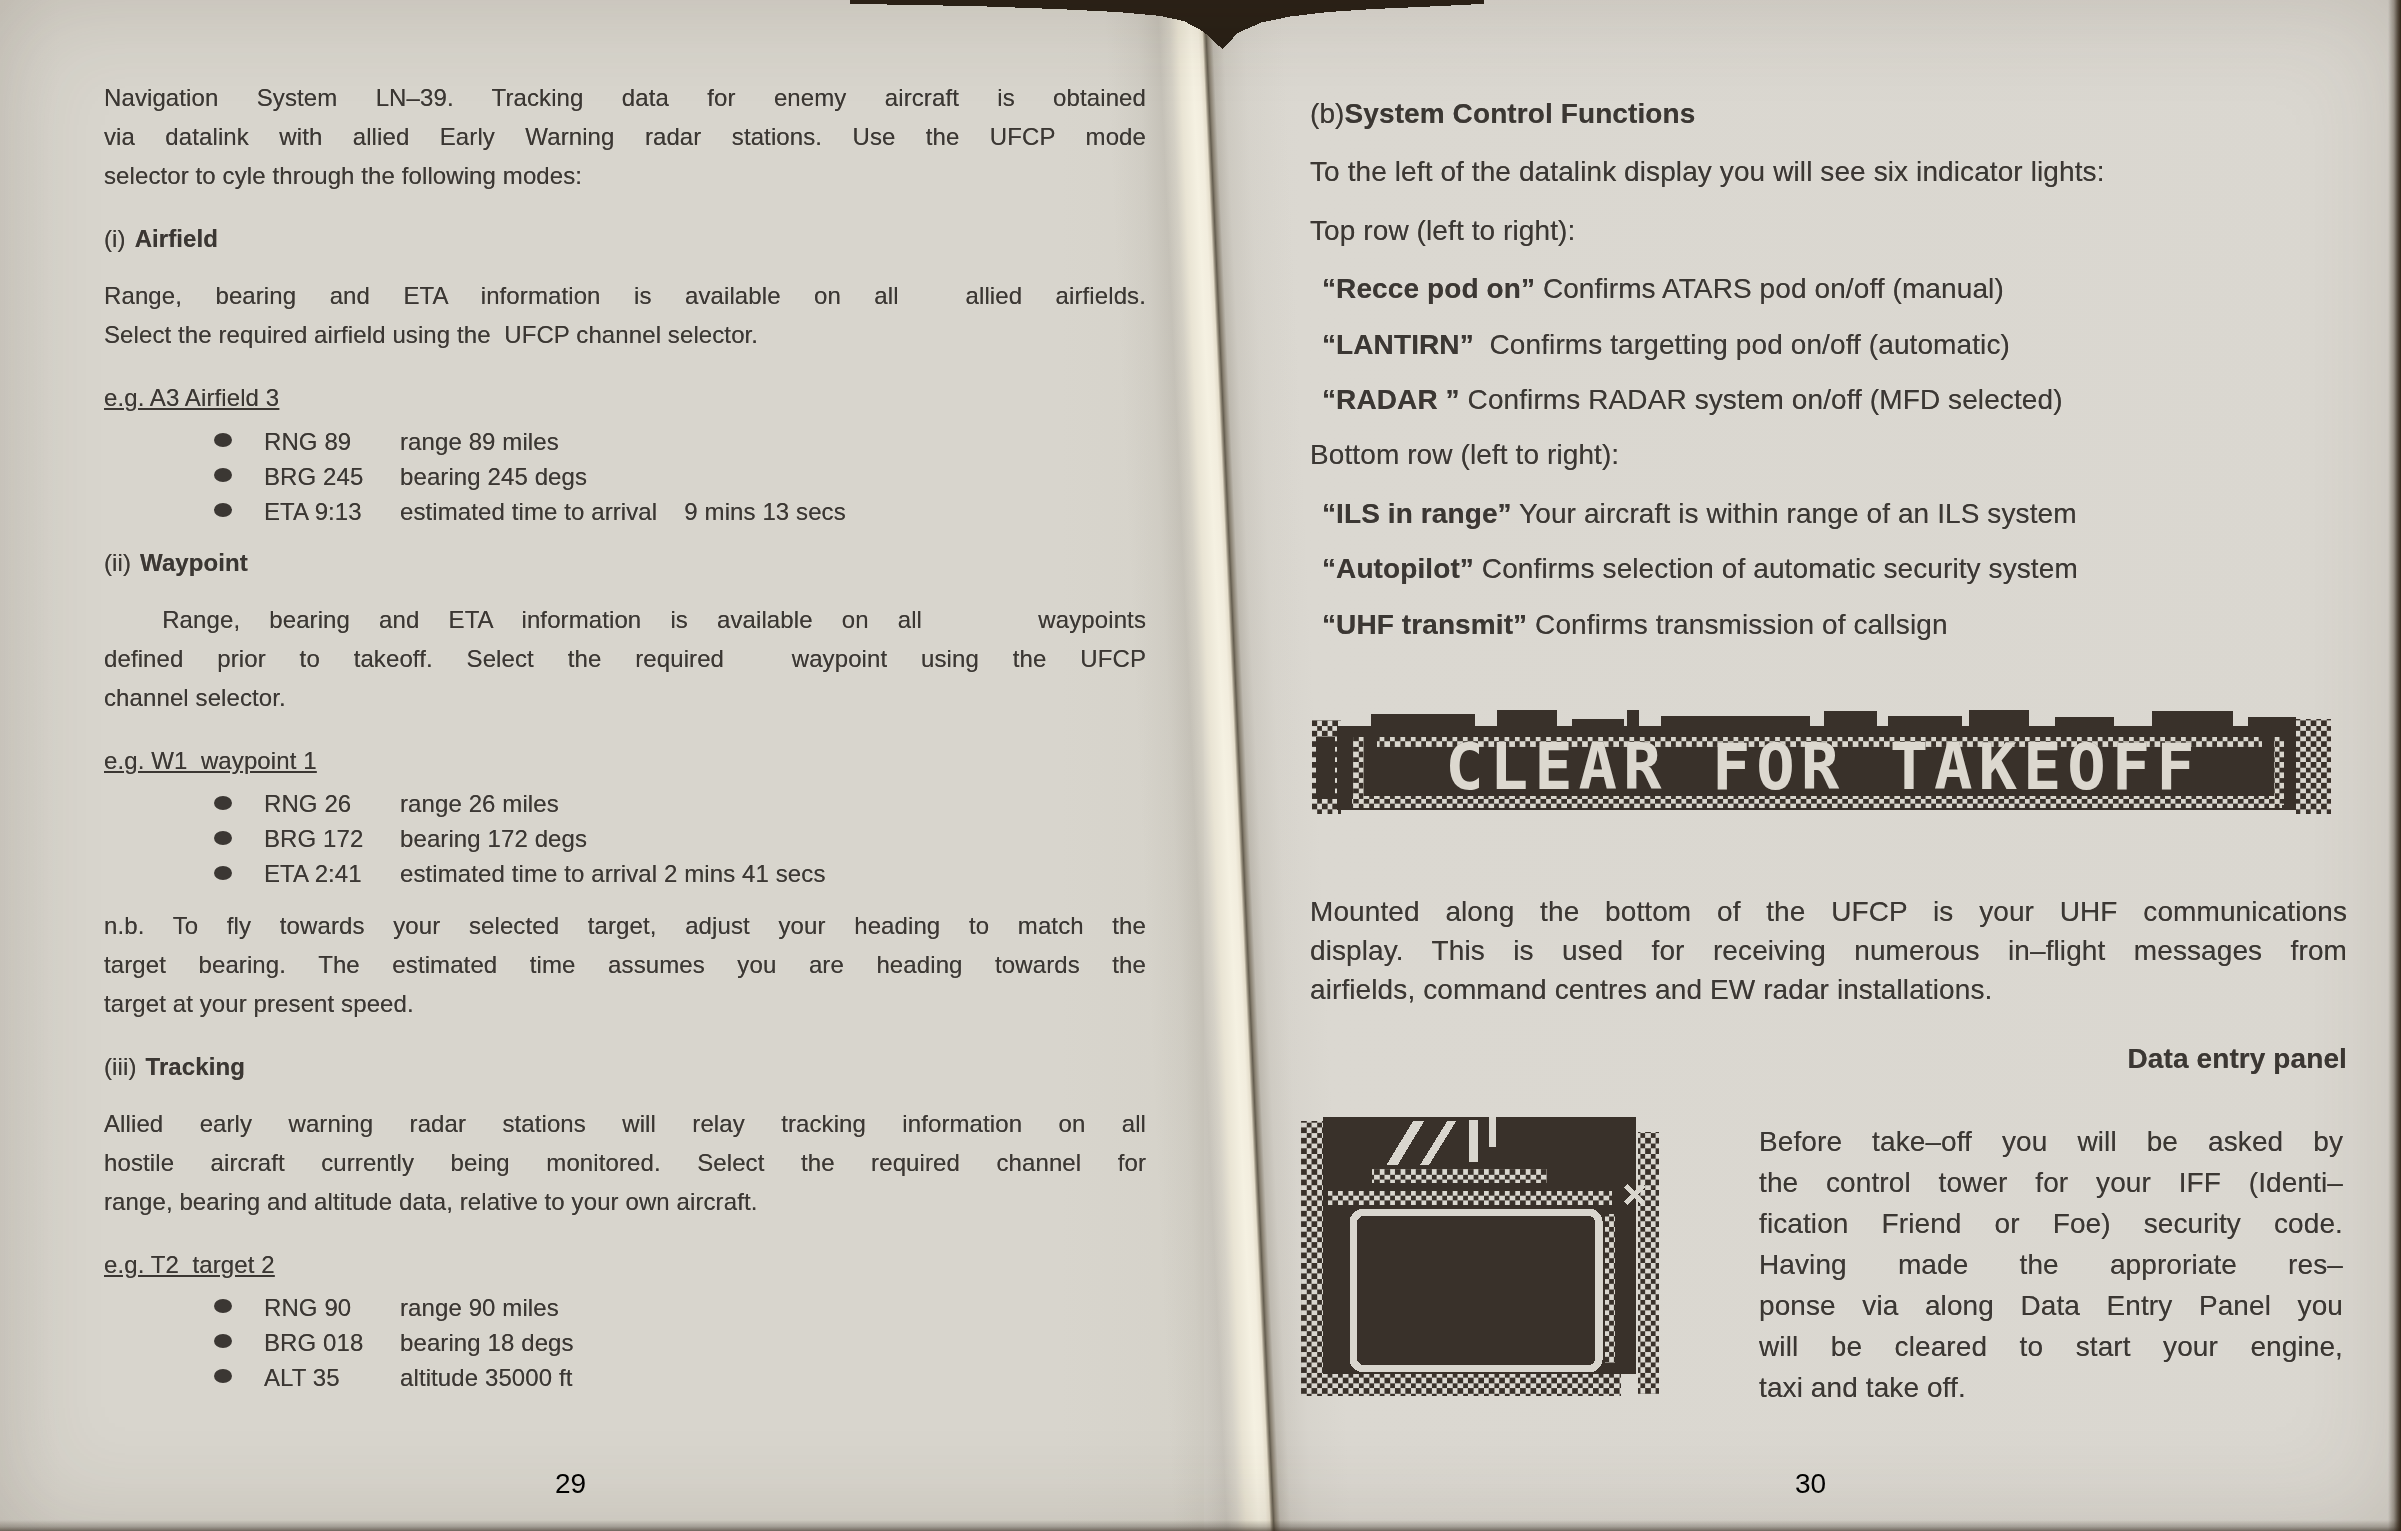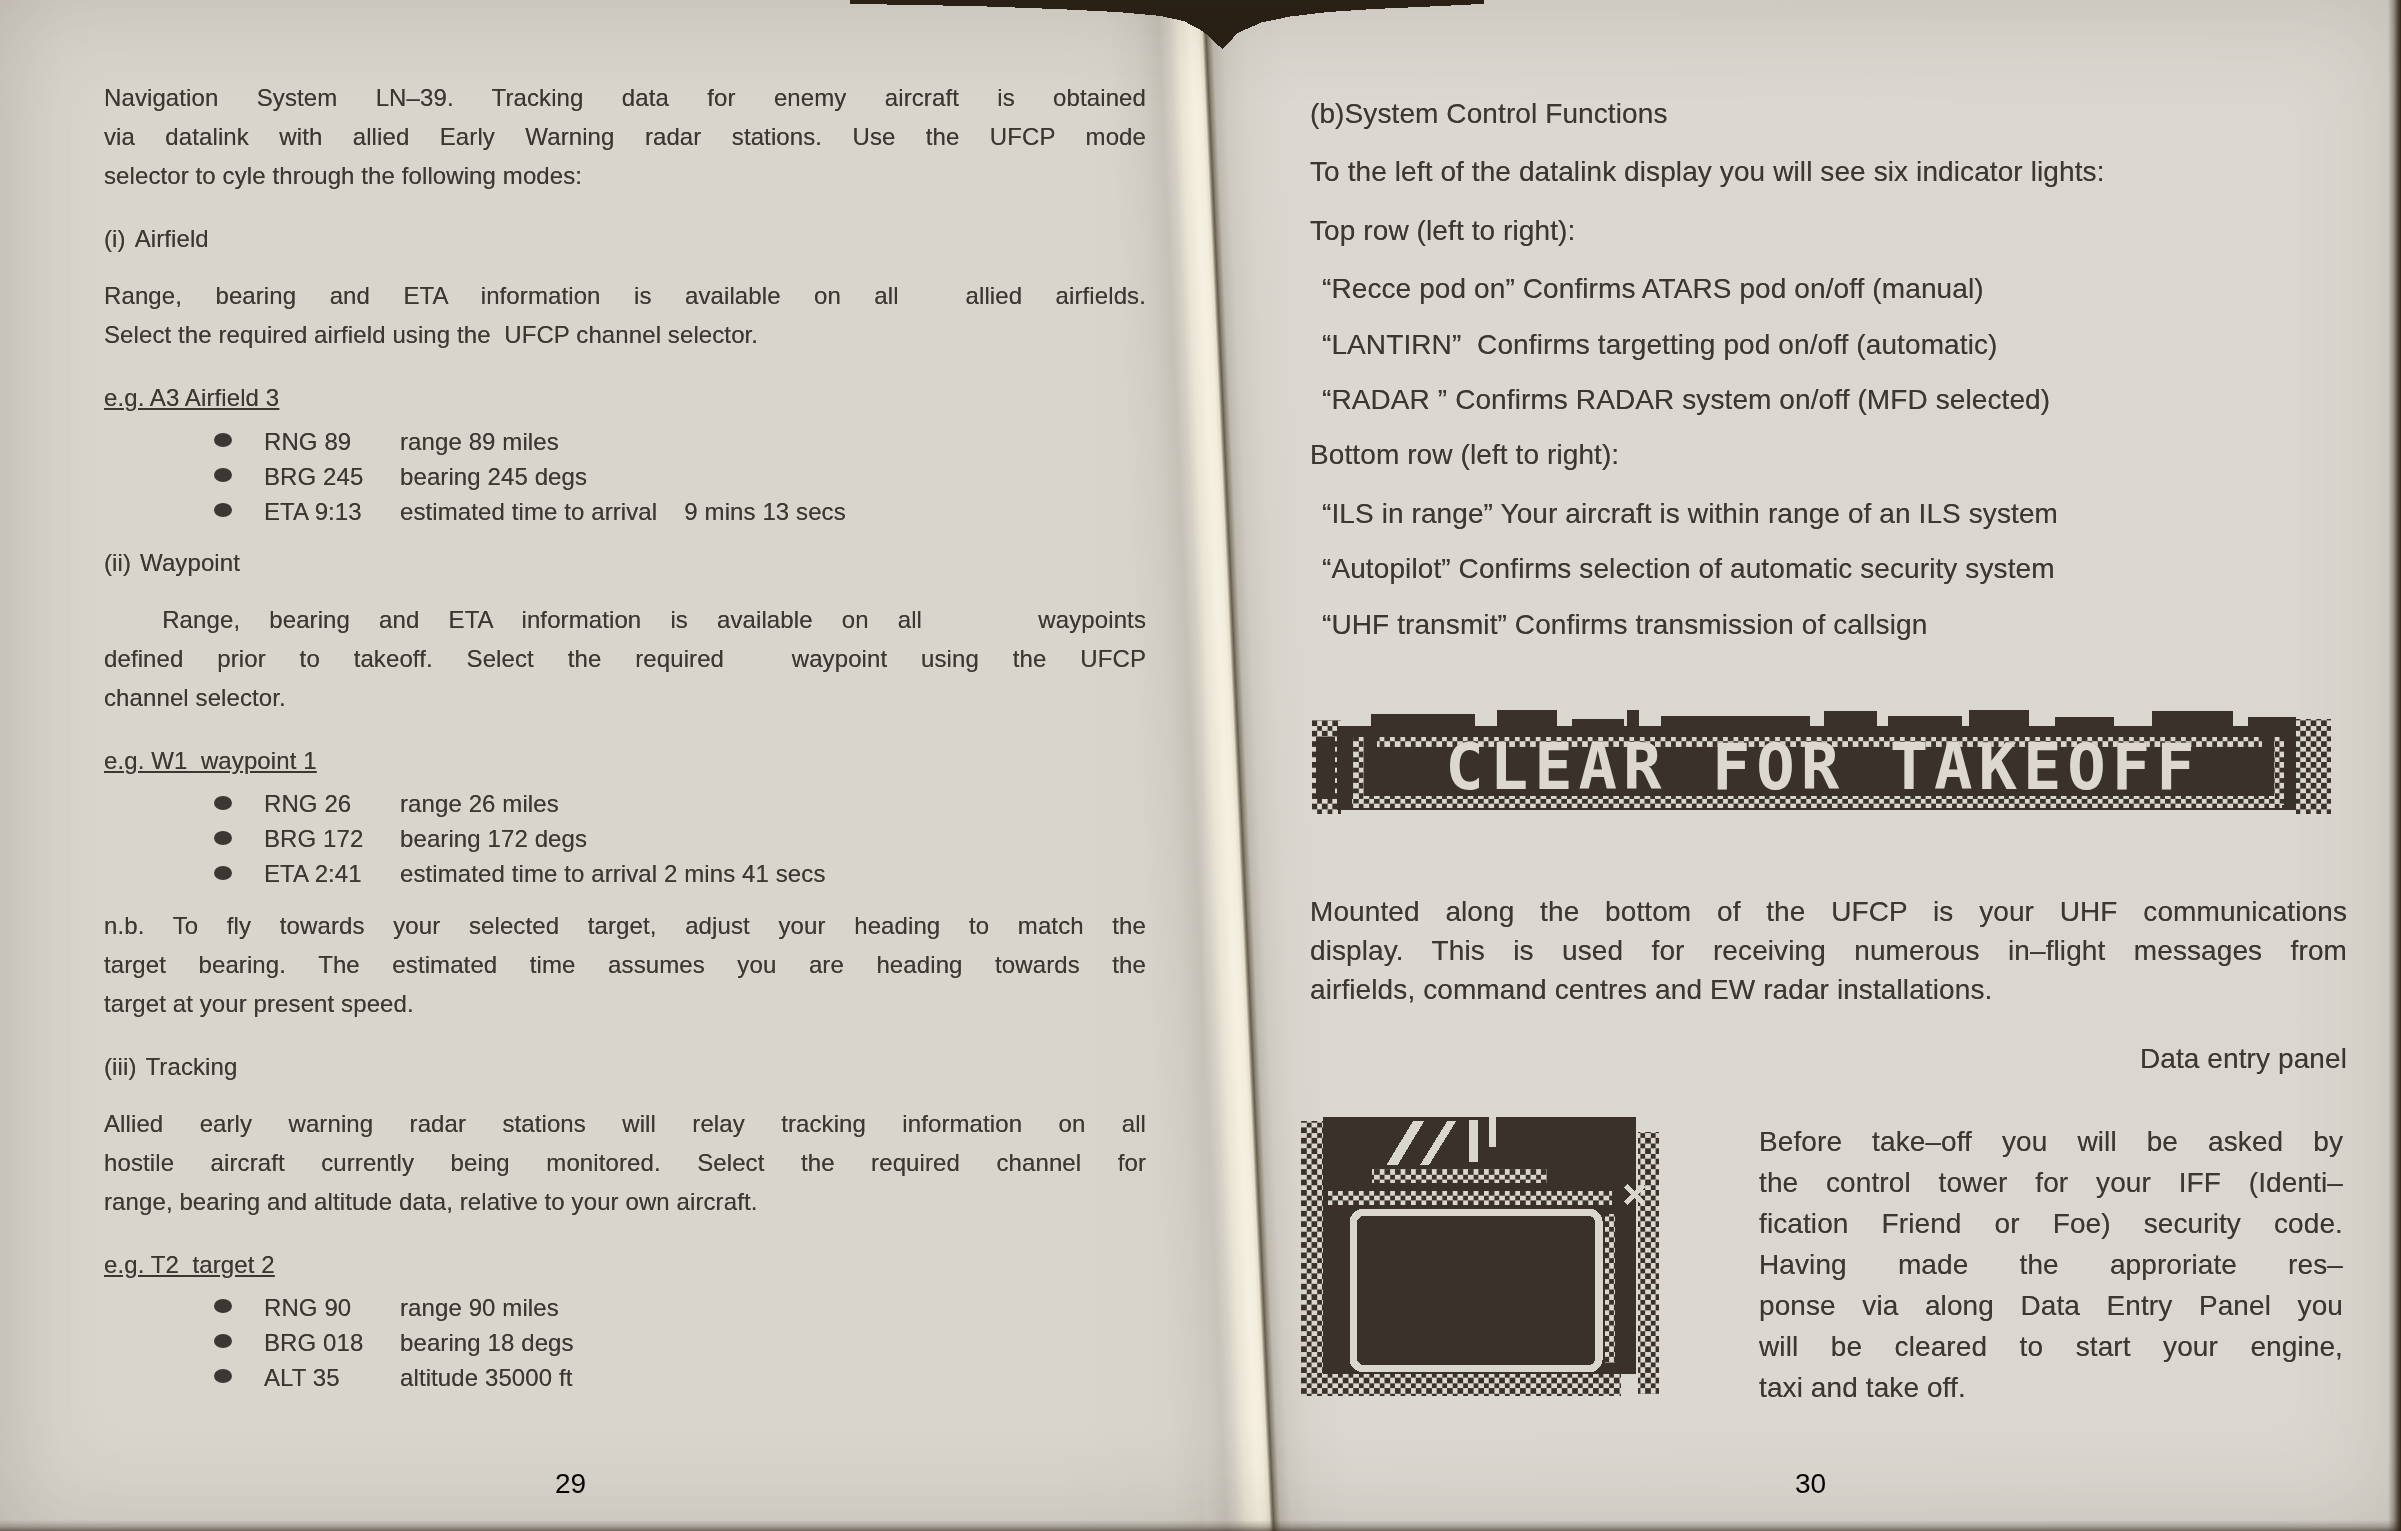--- a/index.html
+++ b/index.html
@@ -42,21 +42,21 @@
 
   
   .content-left{position:absolute;left:104px;top:78px;width:1042px;font-size:24px;line-height:39px;letter-spacing:0.1px;}
   .content-right{position:absolute;left:1310px;top:94px;width:1037px;font-size:28px;line-height:39px;letter-spacing:0.1px;}
   .content-left,.content-right{text-shadow:0 0 0.4px rgba(59,55,51,0.65);}
   .j{text-align:justify;text-align-last:justify;}
   .pre{white-space:pre-wrap;}
   .para{margin:0 0 24px 0;}
   .h{margin:0 0 18px 0;}
   .h .num{margin-right:9px;}
-  b{font-weight:400;}
+  b{font-weight:700;}
   .eg{margin:0 0 4.5px 0;text-decoration:underline;}
   .bullets{margin:0 0 16.4px 0;}
   .brow{display:flex;align-items:flex-start;height:35px;padding-left:110px;}
   .dot{flex:0 0 18px;height:14px;border-radius:50%;background:#3b3733;margin-top:11.2px;}
   .bcode{margin-left:32px;min-width:136px;}
   .rline{margin-bottom:19.4px;}
   .rind{margin-bottom:16.4px;padding-left:12px;}
   .cline{margin-bottom:0;}
   .banner-wrap{margin-top:66px;width:1023px;height:113px;}
   .mounted{margin-top:69px;margin-bottom:0;}

